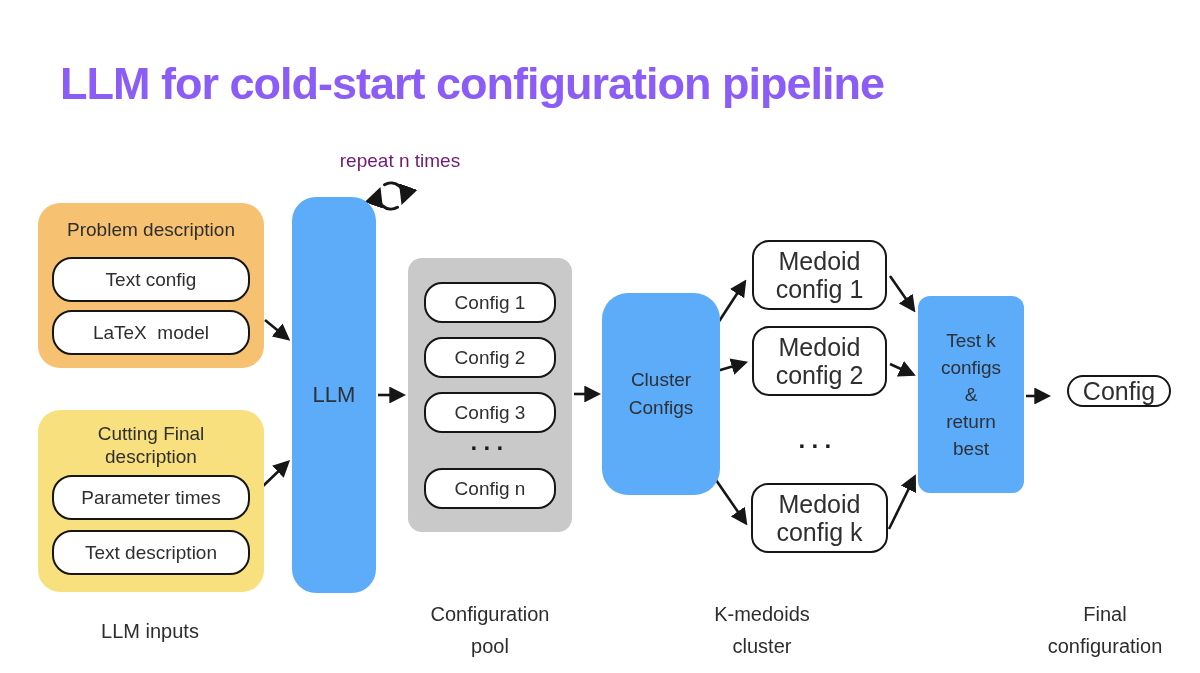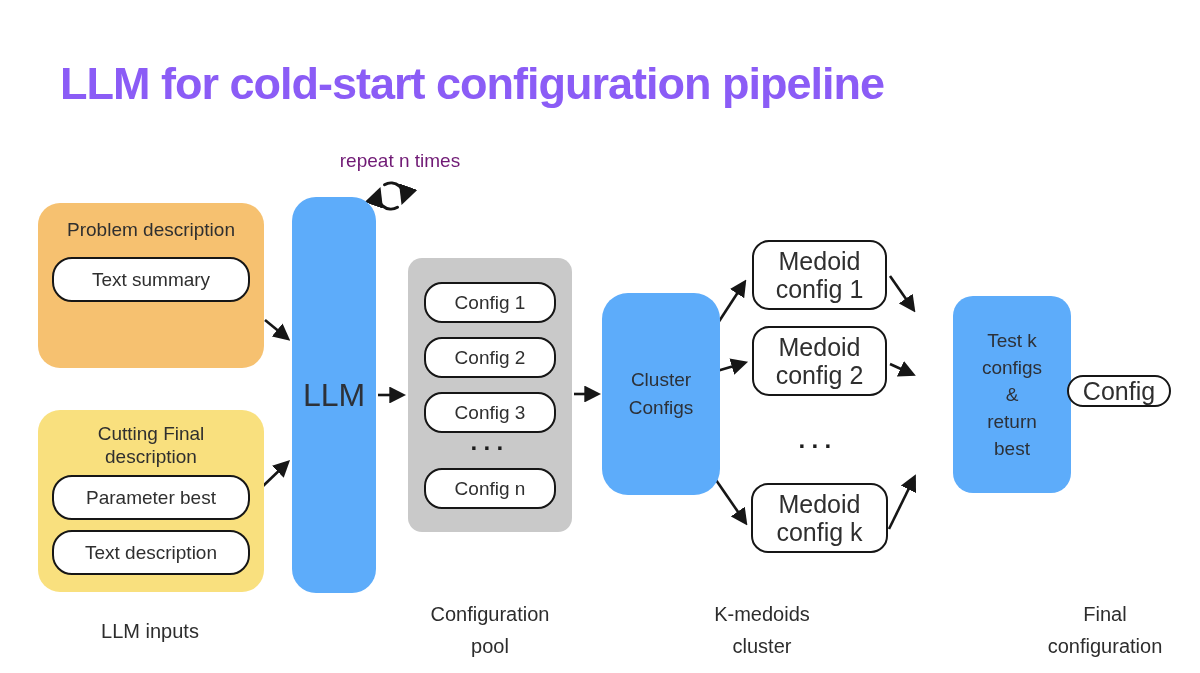--- a/index.html
+++ b/index.html
@@ -141,31 +141,32 @@
       <line x1="716" y1="480" x2="745" y2="522" marker-end="url(#ah)"></line>
       <line x1="890" y1="276" x2="913" y2="309" marker-end="url(#ah)"></line>
       <line x1="890" y1="364" x2="912" y2="374" marker-end="url(#ah)"></line>
       <line x1="889" y1="529" x2="914" y2="478" marker-end="url(#ah)"></line>
       <line x1="1026" y1="396" x2="1047" y2="396" marker-end="url(#ah)"></line>
     </g>
   </svg>
 
   <div class="group orange" style="left:38px; top:203px; width:226px; height:165px;">
     <div class="group-title" style="top:15px;">Problem description</div>
-    <div class="pill" style="top:54px;">Text summary</div>
+    <div class="pill" style="top:54px;">Text config</div>
+    <div class="pill" style="top:107px;">LaTeX  model</div>
   </div>
 
   <div class="group yellow" style="left:38px; top:410px; width:226px; height:182px;">
     <div class="group-title ml" style="top:12px;">Cutting Final
 description</div>
-    <div class="pill" style="top:65px;">Parameter best</div>
+    <div class="pill" style="top:65px;">Parameter times</div>
     <div class="pill" style="top:120px;">Text description</div>
   </div>
 
-  <div class="bluebox" style="left:292px; top:197px; width:84px; height:396px; font-size:32px;">
+  <div class="bluebox" style="left:292px; top:197px; width:84px; height:396px; font-size:22px;">
     <span>LLM</span>
   </div>
 
   <div class="poolbox">
     <div class="pool-item" style="top:24px;">Config 1</div>
     <div class="pool-item" style="top:79px;">Config 2</div>
     <div class="pool-item" style="top:134px;">Config 3</div>
     <div class="dots" style="left:0; right:0; top:176px;">···</div>
     <div class="pool-item" style="top:210px;">Config n</div>
   </div>
@@ -176,21 +177,21 @@
   </div>
 
   <div class="whitebox ml" style="left:752px; top:240px; width:135px; height:70px;">Medoid
 config 1</div>
   <div class="whitebox ml" style="left:752px; top:326px; width:135px; height:70px;">Medoid
 config 2</div>
   <div class="dots" style="left:770px; top:432px; width:96px;">···</div>
   <div class="whitebox ml" style="left:751px; top:483px; width:137px; height:70px;">Medoid
 config k</div>
 
-  <div class="bluebox ml" style="left:918px; top:296px; width:118px; height:197px; border-radius:20px; line-height:27px;margin-left:35px;">
+  <div class="bluebox ml" style="left:918px; top:296px; width:106px; height:197px; border-radius:12px; line-height:27px;">
     <span class="ml">Test k
 configs
 &amp;
 return
 best</span>
   </div>
 
   <div class="whitebox" style="left:1067px; top:375px; width:104px; height:32px; border-radius:19px;">Config</div>
 
   <div class="caption" style="left:60px;  top:615px; width:180px;">LLM inputs</div>

